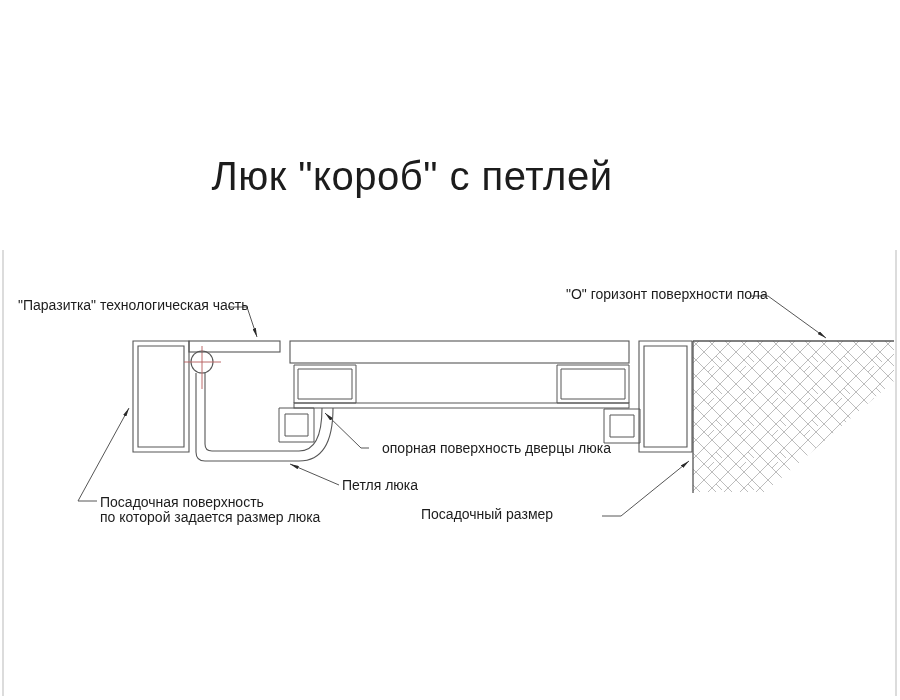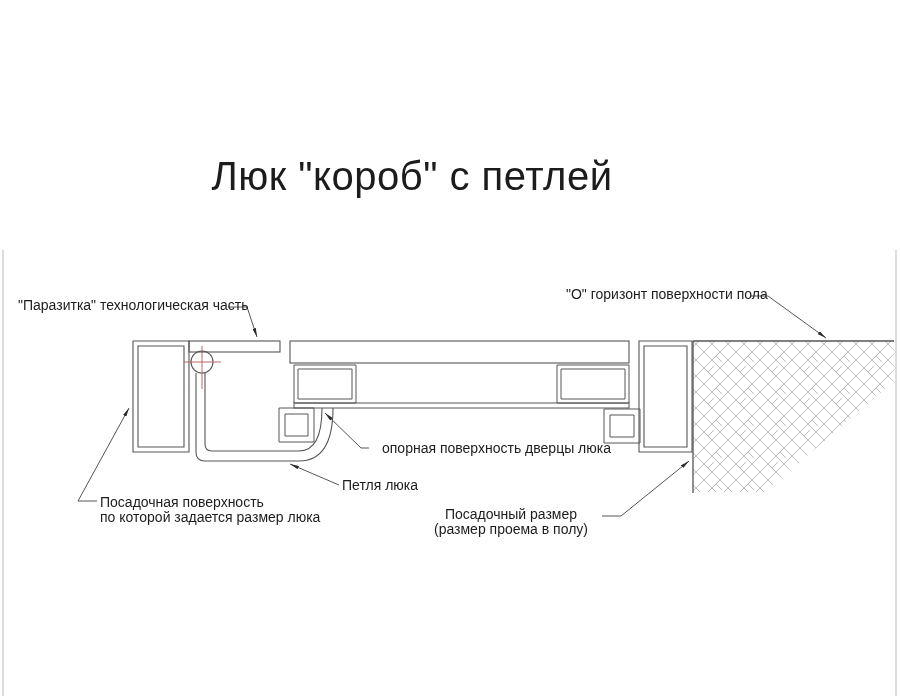--- a/index.html
+++ b/index.html
@@ -6,21 +6,21 @@
   #stage{
     position:relative;width:900px;height:700px;background:#fff;overflow:hidden;
     font-family:"Liberation Sans", sans-serif;color:var(--text,#1c1c1c);
   }
   #drawing{position:absolute;left:0;top:0;}
   .title{
     position:absolute;left:0;top:154px;width:824px;text-align:center;
     font-size:40px;letter-spacing:0.5px;color:var(--text,#111);white-space:nowrap;
   }
   .lbl{position:absolute;font-size:14px;line-height:15px;color:var(--text,#1c1c1c);white-space:nowrap;}
-  .lbl.right{text-align:center;}
+  .lbl.right{text-align:left;}
   .ln{stroke:var(--line,#555);fill:none;}
   .leader{stroke:var(--line,#4a4a4a);stroke-width:1;fill:none;}
 </style>
 </head>
 <body>
 
 <div id="stage">
 
   <svg id="drawing" width="900" height="700" viewBox="0 0 900 700">
     <defs>
@@ -90,16 +90,15 @@
 
   <div class="lbl" style="left:342px;top:478px;text-align:center;">Петля люка</div>
 
   <div class="lbl" style="left:100px;top:495px;">
     <div>Посадочная поверхность</div>
     <div>по которой задается размер люка</div>
   </div>
 
   <div class="lbl right" style="left:421px;top:507px;width:180px;">
     <div>Посадочный размер</div>
-    <div>(размер проема в полу)</div>
   </div>
 
 </div>
 
 </body></html>

